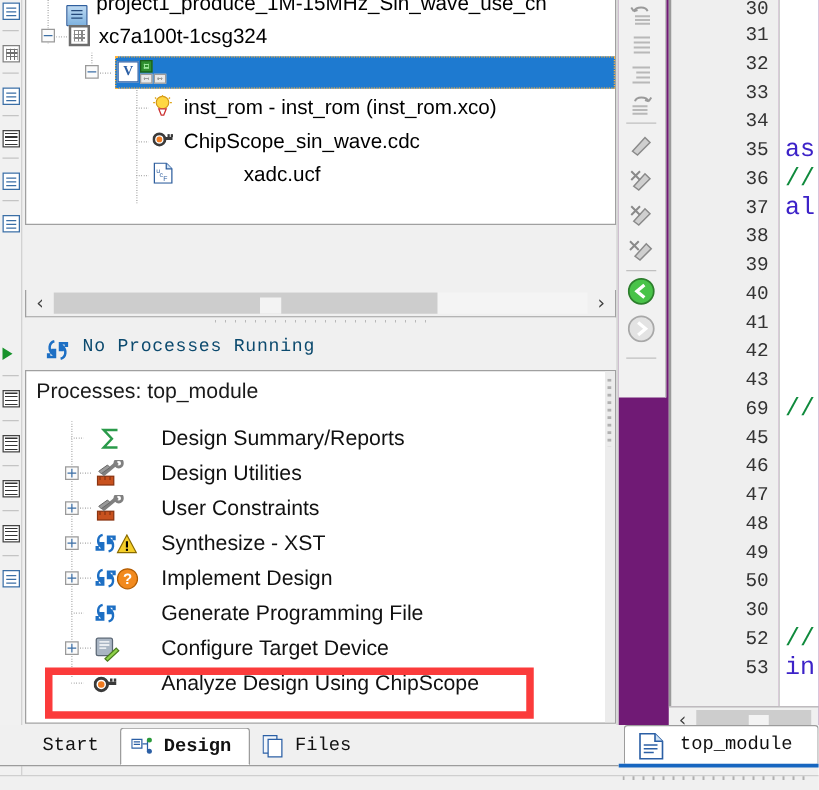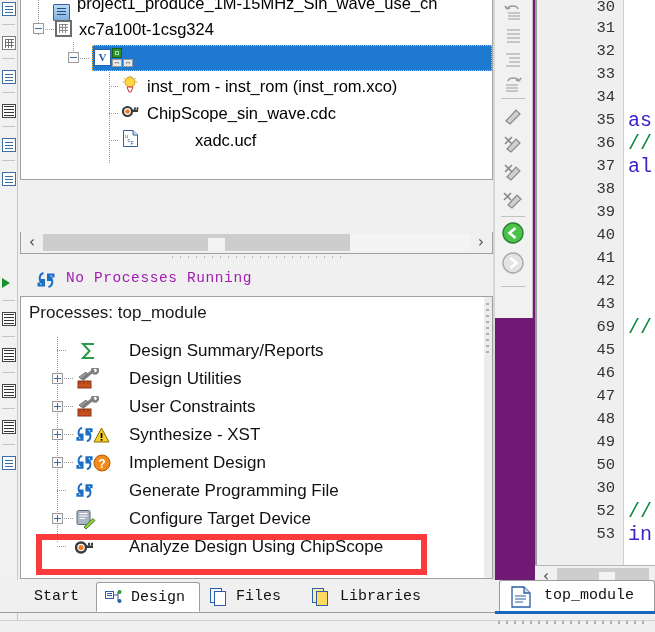--- a/index.html
+++ b/index.html
@@ -183,21 +183,21 @@
   }
 
   
   .proc-status {
     position: absolute; left: 2px; top: 264px; width: 473px; height: 32px;
     background: #f0f0f0;
   }
   .proc-status .label {
     position: absolute; left: 46px; top: 6px;
     font-family: "Liberation Mono", monospace;
-    font-size: 14.5px; color: #a21caf; letter-spacing: .6px;
+    font-size: 14.5px; color: #0c4a6e; letter-spacing: .6px;
   }
 
   
   .proc-view {
     position: absolute; left: 2px; top: 296px; width: 473px; height: 283px;
     background: #ffffff;
     border: 1px solid #a0a0a0;
     box-sizing: border-box;
     overflow: hidden;
   }
@@ -570,38 +570,31 @@
       </div>
 
       <div class="tab active" style="left:96px; width:104px;">
         <svg style="position:absolute;left:8px;top:7px;width:18px;height:16px;" viewBox="0 0 18 16">
           <rect x="0.5" y="1.5" width="8" height="7" fill="#ffffff" stroke="#2b5fa5" stroke-width="1"></rect>
           <path d="M2 3.5 L7 3.5 M2 5.5 L7 5.5" stroke="#2b5fa5" stroke-width="1"></path>
           <path d="M9 5 L13 5 M13 5 L13 2 M13 5 L13 11" stroke="#2b5fa5" stroke-width="1"></path>
           <circle cx="14.5" cy="2" r="2" fill="#2b9a3b"></circle>
           <circle cx="14.5" cy="11" r="2" fill="#2b5fa5"></circle>
         </svg>
-        <span class="tlbl" style="left:34px;">Design</span>
+        <span class="tlbl" style="left:34px;font-weight:bold;">Design</span>
       </div>
 
       <div class="tab" style="left:204px; width:96px;">
         <svg style="position:absolute;left:6px;top:6px;width:20px;height:19px;" viewBox="0 0 20 19">
           <rect x="0.5" y="0.5" width="11" height="14" fill="#f2f6fb" stroke="#2b5fa5" stroke-width="1"></rect>
           <rect x="4.5" y="3.5" width="11" height="14" fill="#ffffff" stroke="#2b5fa5" stroke-width="1"></rect>
         </svg>
         <span class="tlbl" style="left:32px;">Files</span>
       </div>
 
-      <div class="tab" style="left:306px; width:140px;">
-        <svg style="position:absolute;left:6px;top:6px;width:20px;height:19px;" viewBox="0 0 20 19">
-          <rect x="0.5" y="0.5" width="11" height="14" fill="#ffe9a8" stroke="#2b5fa5" stroke-width="1"></rect>
-          <rect x="4.5" y="3.5" width="11" height="14" fill="#ffd862" stroke="#2b5fa5" stroke-width="1"></rect>
-        </svg>
-        <span class="tlbl" style="left:34px;">Libraries</span>
-      </div>
     </div>
 
     <div style="position:absolute;right:0;top:0;width:2px;height:580px;background:#d7d7d7;"></div>
   </div>
 
   <div class="editor-pane">
 
     <div class="edit-toolbar">
       <svg class="et-ico" style="top:2px;" viewBox="0 0 20 20">
         <path d="M4 7 C6 3 14 3 15 7" fill="none" stroke="#9a9a9a" stroke-width="1.6"></path>

